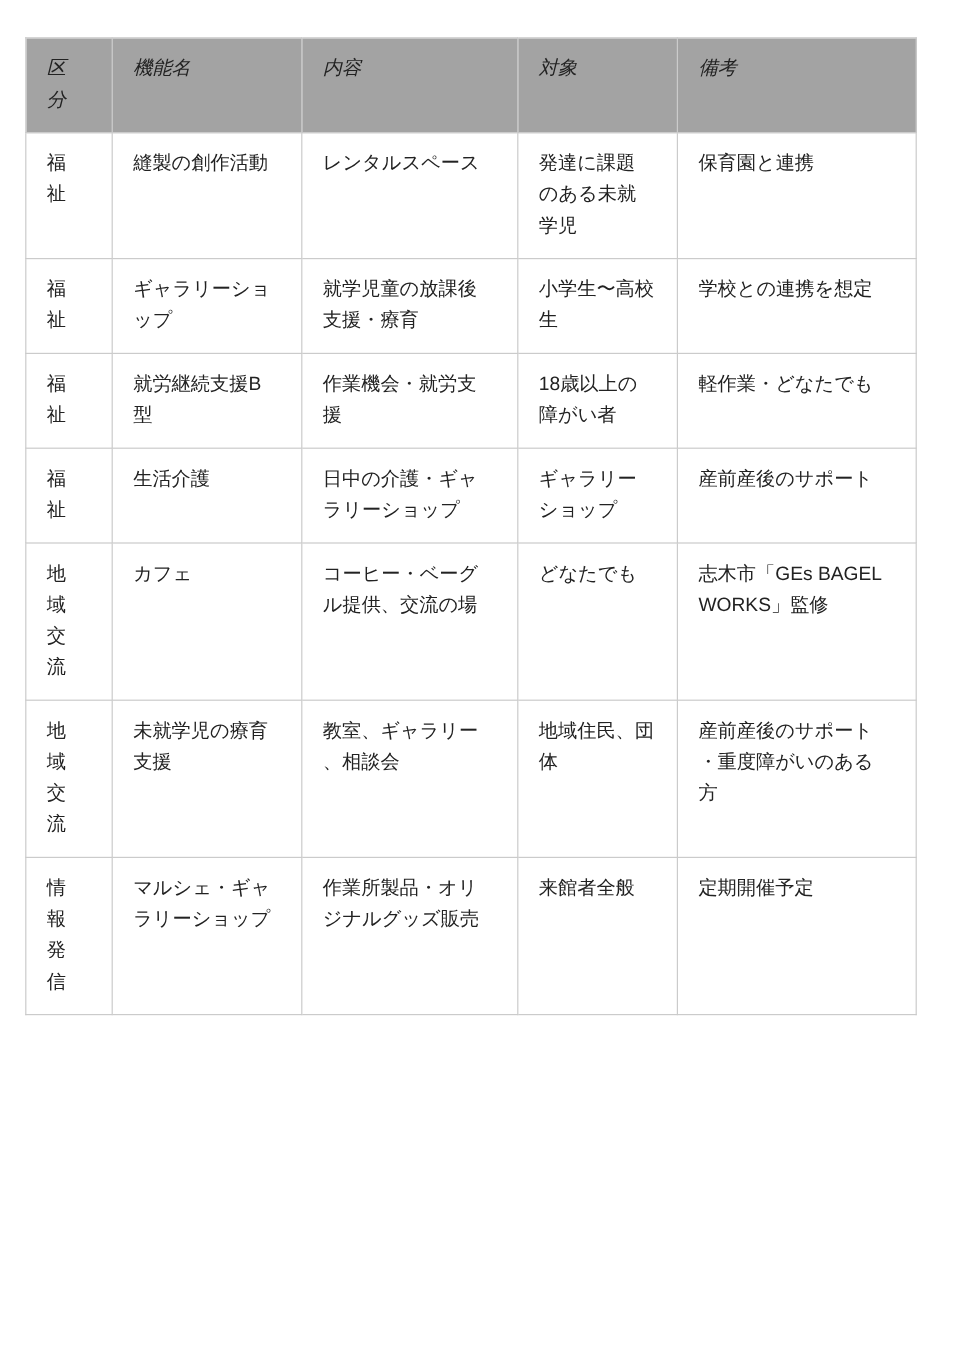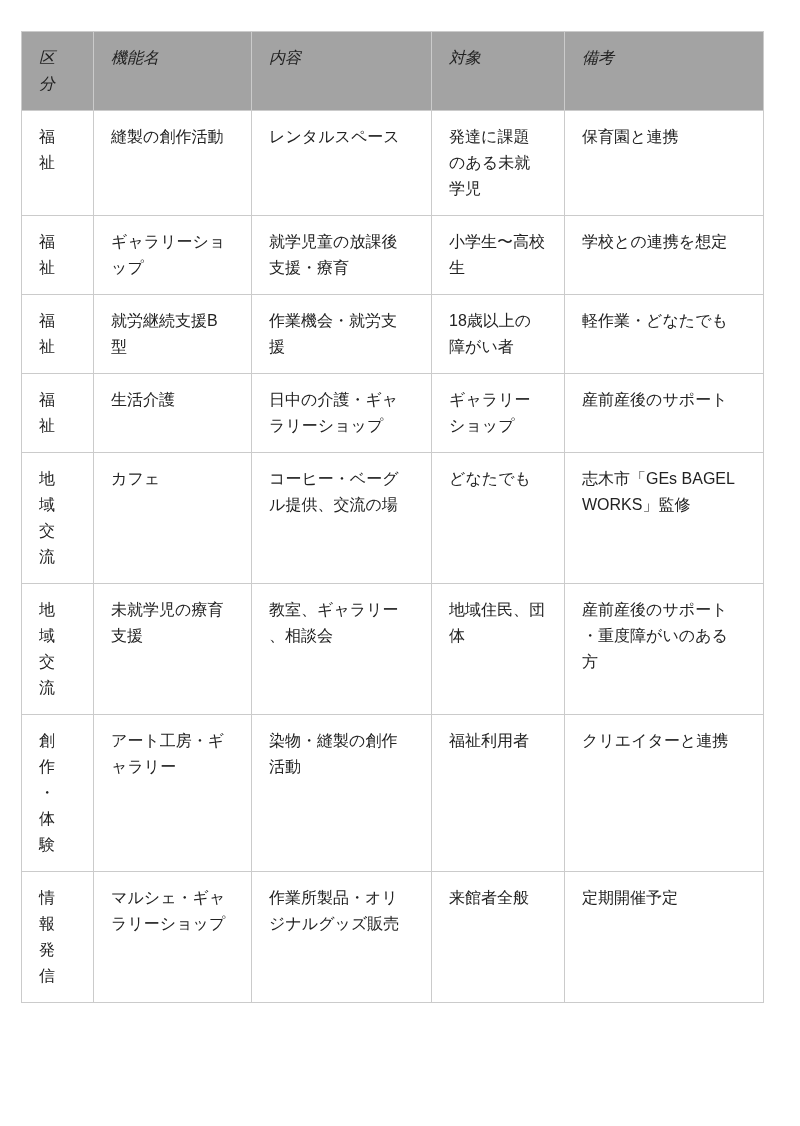--- a/index.html
+++ b/index.html
@@ -104,27 +104,20 @@
         <td class="c4">志木市「GEs BAGEL WORKS」監修</td>
       </tr>
       <tr>
         <td class="c0">地域交流</td>
         <td class="c1">未就学児の療育支援</td>
         <td class="c2">教室、ギャラリー、相談会</td>
         <td class="c3">地域住民、団体</td>
         <td class="c4">産前産後のサポート・重度障がいのある方</td>
       </tr>
       <tr>
-        <td class="c0">創作・体験</td>
-        <td class="c1">アート工房・ギャラリー</td>
-        <td class="c2">染物・縫製の創作活動</td>
-        <td class="c3">福祉利用者</td>
-        <td class="c4">クリエイターと連携</td>
-      </tr>
-      <tr>
         <td class="c0">情報発信</td>
         <td class="c1">マルシェ・ギャラリーショップ</td>
         <td class="c2">作業所製品・オリジナルグッズ販売</td>
         <td class="c3">来館者全般</td>
         <td class="c4">定期開催予定</td>
       </tr>
     </tbody>
   </table>
 </div>
 

